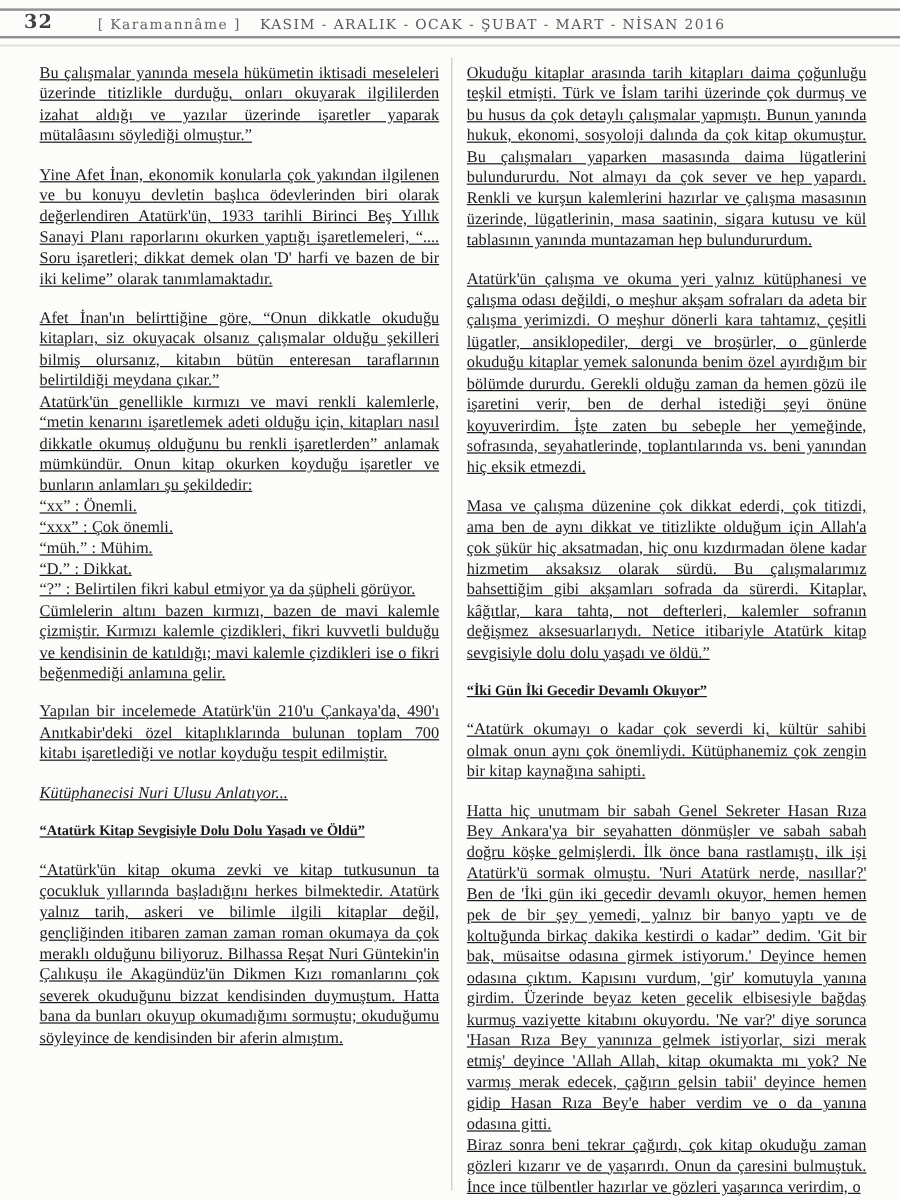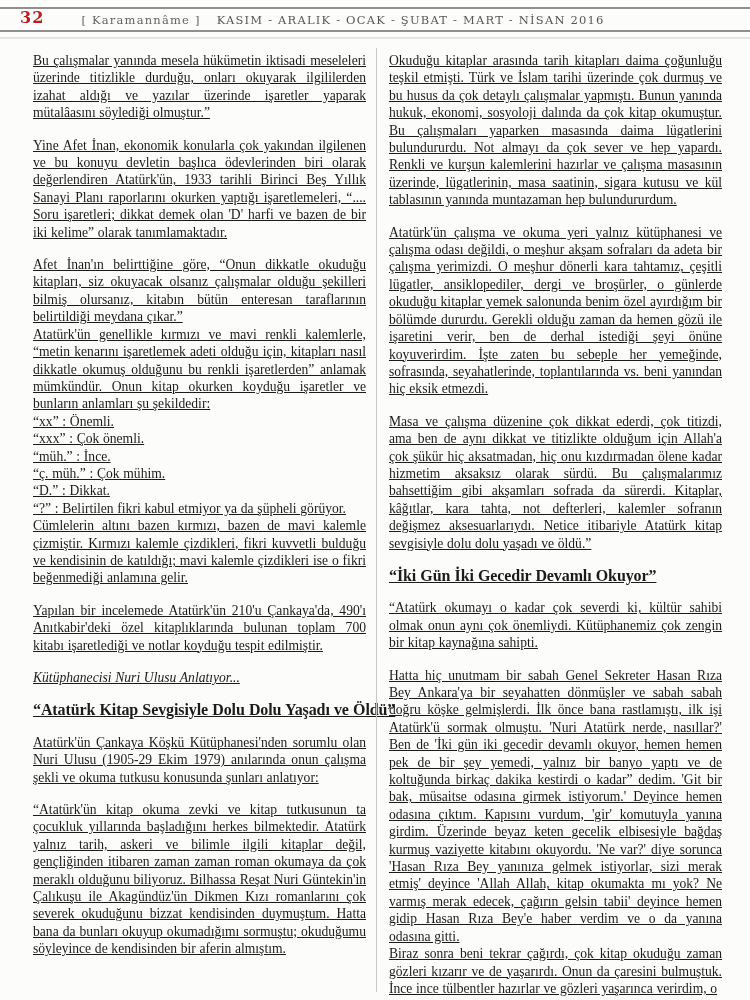--- a/index.html
+++ b/index.html
@@ -8,42 +8,42 @@
     background:#fcfcfb;
     font-family:"Liberation Serif","DejaVu Serif",serif;
     color:#1b1b1b;
   }
   .rule-top    { position:absolute; top:7px;  left:0; right:0; height:2px; background:#8f8f8f; }
   .rule-mid    { position:absolute; top:30px; left:0; right:0; height:2px; background:#8f8f8f; }
   .rule-shadow { position:absolute; top:37px; left:0; right:0; height:2px; background:#e4e4e2; }
   .page-number {
     position:absolute; top:8px; left:20px;
     font-family:"DejaVu Serif",serif; font-weight:bold; font-size:16px;
-    letter-spacing:1px; color:#b91c1c;
+    letter-spacing:1px; color:#404040;
   }
   .header-center {
     position:absolute; top:13px; left:76px; right:140px;
     text-align:center; white-space:nowrap;
     font-family:"DejaVu Serif",serif; font-size:11.5px;
     letter-spacing:1.2px; color:#575757;
   }
   .header-center .journal { margin-right:16px; color:#636363; }
   .columns {
     position:absolute; top:52px; left:33px; right:31px;
     display:flex; gap:23px;text-decoration:underline;
   }
   .col { width:333px; flex:0 0 333px; }
   .col p {
     margin:0; text-align:justify;
     font-size:13.6px; line-height:17.4px;
     word-spacing:0.3px;
   }
   .col p.gap { margin-top:15px; }
   .col p.italic { font-style:italic; }
-  .col p.bold { font-weight:bold; font-size:16px; letter-spacing:-0.1px; white-space:nowrap; text-align:left; }
+  .col p.bold { font-weight:bold; font-size:12px; letter-spacing:-0.1px; white-space:nowrap; text-align:left; }
   .col-divider {
     position:absolute; top:48px; bottom:8px; left:376px;
     width:1px; background:#c9c9c7;
   }
 </style>
 </head>
 <body>
 
 <div class="page">
   <div class="rule-top"></div>
@@ -55,29 +55,27 @@
   <div class="rule-shadow"></div>
 
   <div class="columns">
     <section class="col" id="col-left">
         <p class="">Bu çalışmalar yanında mesela hükümetin iktisadi meseleleri üzerinde titizlikle durduğu, onları okuyarak ilgililerden izahat aldığı ve yazılar üzerinde işaretler yaparak mütalâasını söylediği olmuştur.”</p>
         <p class="gap ">Yine Afet İnan, ekonomik konularla çok yakından ilgilenen ve bu konuyu devletin başlıca ödevlerinden biri olarak değerlendiren Atatürk'ün, 1933 tarihli Birinci Beş Yıllık Sanayi Planı raporlarını okurken yaptığı işaretlemeleri, “.... Soru işaretleri; dikkat demek olan 'D' harfi ve bazen de bir iki kelime” olarak tanımlamaktadır.</p>
         <p class="gap ">Afet İnan'ın belirttiğine göre, “Onun dikkatle okuduğu kitapları, siz okuyacak olsanız çalışmalar olduğu şekilleri bilmiş olursanız, kitabın bütün enteresan taraflarının belirtildiği meydana çıkar.”</p>
         <p class="">Atatürk'ün genellikle kırmızı ve mavi renkli kalemlerle, “metin kenarını işaretlemek adeti olduğu için, kitapları nasıl dikkatle okumuş olduğunu bu renkli işaretlerden” anlamak mümkündür. Onun kitap okurken koyduğu işaretler ve bunların anlamları şu şekildedir:</p>
         <p class="">“xx” : Önemli.</p>
         <p class="">“xxx” : Çok önemli.</p>
-        <p class="">“müh.” : İnce.</p>
-        <p class="">“ç. müh.” : Çok mühim.</p>
+        <p class="">“müh.” : Mühim.</p>
         <p class="">“D.” : Dikkat.</p>
         <p class="">“?” : Belirtilen fikri kabul etmiyor ya da şüpheli görüyor.</p>
         <p class="">Cümlelerin altını bazen kırmızı, bazen de mavi kalemle çizmiştir. Kırmızı kalemle çizdikleri, fikri kuvvetli bulduğu ve kendisinin de katıldığı; mavi kalemle çizdikleri ise o fikri beğenmediği anlamına gelir.</p>
         <p class="gap ">Yapılan bir incelemede Atatürk'ün 210'u Çankaya'da, 490'ı Anıtkabir'deki özel kitaplıklarında bulunan toplam 700 kitabı işaretlediği ve notlar koyduğu tespit edilmiştir.</p>
         <p class="gap italic">Kütüphanecisi Nuri Ulusu Anlatıyor...</p>
         <p class="gap bold">“Atatürk Kitap Sevgisiyle Dolu Dolu Yaşadı ve Öldü”</p>
-        <p class="gap ">Atatürk'ün Çankaya Köşkü Kütüphanesi'nden sorumlu olan Nuri Ulusu (1905-29 Ekim 1979) anılarında onun çalışma şekli ve okuma tutkusu konusunda şunları anlatıyor:</p>
         <p class="gap ">“Atatürk'ün kitap okuma zevki ve kitap tutkusunun ta çocukluk yıllarında başladığını herkes bilmektedir. Atatürk yalnız tarih, askeri ve bilimle ilgili kitaplar değil, gençliğinden itibaren zaman zaman roman okumaya da çok meraklı olduğunu biliyoruz. Bilhassa Reşat Nuri Güntekin'in Çalıkuşu ile Akagündüz'ün Dikmen Kızı romanlarını çok severek okuduğunu bizzat kendisinden duymuştum. Hatta bana da bunları okuyup okumadığımı sormuştu; okuduğumu söyleyince de kendisinden bir aferin almıştım.</p>
       </section>
     <section class="col" id="col-right">
         <p class="">Okuduğu kitaplar arasında tarih kitapları daima çoğunluğu teşkil etmişti. Türk ve İslam tarihi üzerinde çok durmuş ve bu husus da çok detaylı çalışmalar yapmıştı. Bunun yanında hukuk, ekonomi, sosyoloji dalında da çok kitap okumuştur. Bu çalışmaları yaparken masasında daima lügatlerini bulundururdu. Not almayı da çok sever ve hep yapardı. Renkli ve kurşun kalemlerini hazırlar ve çalışma masasının üzerinde, lügatlerinin, masa saatinin, sigara kutusu ve kül tablasının yanında muntazaman hep bulundururdum.</p>
         <p class="gap ">Atatürk'ün çalışma ve okuma yeri yalnız kütüphanesi ve çalışma odası değildi, o meşhur akşam sofraları da adeta bir çalışma yerimizdi. O meşhur dönerli kara tahtamız, çeşitli lügatler, ansiklopediler, dergi ve broşürler, o günlerde okuduğu kitaplar yemek salonunda benim özel ayırdığım bir bölümde dururdu. Gerekli olduğu zaman da hemen gözü ile işaretini verir, ben de derhal istediği şeyi önüne koyuverirdim. İşte zaten bu sebeple her yemeğinde, sofrasında, seyahatlerinde, toplantılarında vs. beni yanından hiç eksik etmezdi.</p>
         <p class="gap ">Masa ve çalışma düzenine çok dikkat ederdi, çok titizdi, ama ben de aynı dikkat ve titizlikte olduğum için Allah'a çok şükür hiç aksatmadan, hiç onu kızdırmadan ölene kadar hizmetim aksaksız olarak sürdü. Bu çalışmalarımız bahsettiğim gibi akşamları sofrada da sürerdi. Kitaplar, kâğıtlar, kara tahta, not defterleri, kalemler sofranın değişmez aksesuarlarıydı. Netice itibariyle Atatürk kitap sevgisiyle dolu dolu yaşadı ve öldü.”</p>
         <p class="gap bold">“İki Gün İki Gecedir Devamlı Okuyor”</p>
         <p class="gap ">“Atatürk okumayı o kadar çok severdi ki, kültür sahibi olmak onun aynı çok önemliydi. Kütüphanemiz çok zengin bir kitap kaynağına sahipti.</p>
         <p class="gap ">Hatta hiç unutmam bir sabah Genel Sekreter Hasan Rıza Bey Ankara'ya bir seyahatten dönmüşler ve sabah sabah doğru köşke gelmişlerdi. İlk önce bana rastlamıştı, ilk işi Atatürk'ü sormak olmuştu. 'Nuri Atatürk nerde, nasıllar?' Ben de 'İki gün iki gecedir devamlı okuyor, hemen hemen pek de bir şey yemedi, yalnız bir banyo yaptı ve de koltuğunda birkaç dakika kestirdi o kadar” dedim. 'Git bir bak, müsaitse odasına girmek istiyorum.' Deyince hemen odasına çıktım. Kapısını vurdum, 'gir' komutuyla yanına girdim. Üzerinde beyaz keten gecelik elbisesiyle bağdaş kurmuş vaziyette kitabını okuyordu. 'Ne var?' diye sorunca 'Hasan Rıza Bey yanınıza gelmek istiyorlar, sizi merak etmiş' deyince 'Allah Allah, kitap okumakta mı yok? Ne varmış merak edecek, çağırın gelsin tabii' deyince hemen gidip Hasan Rıza Bey'e haber verdim ve o da yanına odasına gitti.</p>
         <p class="">Biraz sonra beni tekrar çağırdı, çok kitap okuduğu zaman gözleri kızarır ve de yaşarırdı. Onun da çaresini bulmuştuk. İnce ince tülbentler hazırlar ve gözleri yaşarınca verirdim, o</p>

